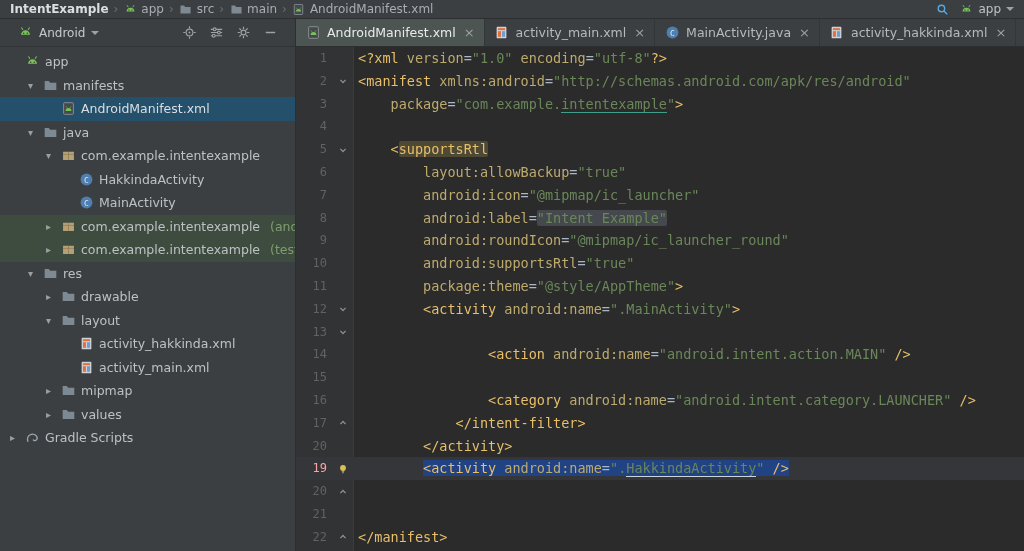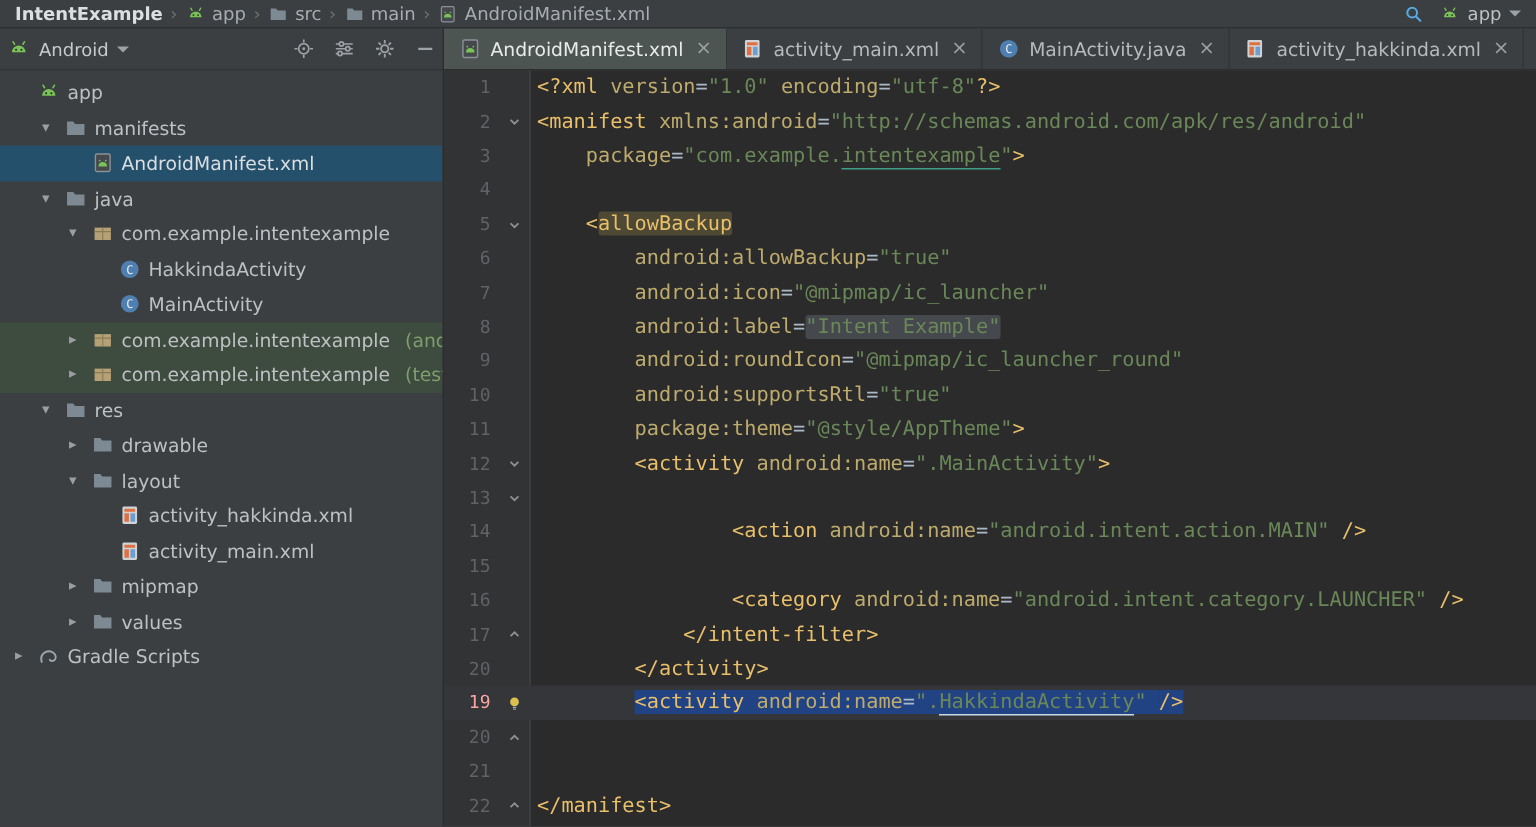--- a/index.html
+++ b/index.html
@@ -13,21 +13,21 @@
   .crumb.bold .crumb-label{color:#dcdfe2;font-weight:bold}
   .sep{color:#6a7074;padding:0 1px}
   .topbar-right{margin-left:auto;display:flex;align-items:center;gap:10px;padding-right:2px}
   .runconfig{display:flex;align-items:center;gap:5px;color:#bdc1c4;cursor:pointer}
   .caret-down{width:0;height:0;border-left:4px solid transparent;border-right:4px solid transparent;border-top:4px solid #9da2a6;display:inline-block}
 
   .main{display:flex;height:532px}
 
   
   .project{width:296px;min-width:296px;background:var(--panel-bg,#3c3f41);border-right:1px solid #2c2e30;display:flex;flex-direction:column;overflow:hidden}
-  .phead{height:28px;min-height:28px;display:flex;align-items:center;gap:0;padding:0 4px;border-bottom:1px solid #323537}
+  .phead{height:28px;min-height:28px;display:flex;align-items:center;gap:0;padding:0 17px;border-bottom:1px solid #323537}
   .ptitle{display:flex;align-items:center;gap:6px;color:#c6cacd;cursor:pointer}
   .phead-icons{margin-left:auto;display:flex;align-items:center;gap:11px}
   .tree{flex:1;padding-top:3px;overflow:hidden;font-size:12.5px}
   .trow{height:23.5px;display:flex;align-items:center;gap:5px;white-space:nowrap;color:#bdc1c4;cursor:pointer}
   .trow .arrow{width:13px;min-width:13px;color:#9a9ea1;font-size:10px;text-align:center}
   .trow.selected{background:var(--tree-selected-bg,#25506b);color:#d9dee2}
   .trow.testrow{background:var(--test-row-bg,#3e4b3f)}
   .tsuffix{color:var(--test-suffix,#7f9e6d);margin-left:5px}
 
   .icon{display:inline-flex;width:16px;height:16px;align-items:center;justify-content:center;flex:none}
@@ -407,22 +407,22 @@
         </div>
       <div class="editor">
           <div class="eline"><span class="gut">1</span><span class="fold"></span><span class="code"><span class="tk-tag">&lt;?xml </span><span class="tk-attr">version</span><span class="tk-pln">=</span><span class="tk-str">"1.0"</span><span class="tk-pln"> </span><span class="tk-attr">encoding</span><span class="tk-pln">=</span><span class="tk-str">"utf-8"</span><span class="tk-tag">?&gt;</span></span></div>
           <div class="eline"><span class="gut">2</span><span class="fold"><svg viewBox="0 0 16 16">
                 <path d="M4.5 6.5L8 10l3.5-3.5" fill="none" stroke="#8c9093" stroke-width="1.7"></path>
               </svg></span><span class="code"><span class="tk-tag">&lt;manifest </span><span class="tk-attr">xmlns:android</span><span class="tk-pln">=</span><span class="tk-str">"http://schemas.android.com/apk/res/android"</span></span></div>
           <div class="eline"><span class="gut">3</span><span class="fold"></span><span class="code"><span class="tk-pln">    </span><span class="tk-attr">package</span><span class="tk-pln">=</span><span class="tk-str">"com.example.</span><span class="tk-str tk-u2">intentexample</span><span class="tk-str">"</span><span class="tk-tag">&gt;</span></span></div>
           <div class="eline"><span class="gut">4</span><span class="fold"></span><span class="code"></span></div>
           <div class="eline"><span class="gut">5</span><span class="fold"><svg viewBox="0 0 16 16">
                 <path d="M4.5 6.5L8 10l3.5-3.5" fill="none" stroke="#8c9093" stroke-width="1.7"></path>
-              </svg></span><span class="code"><span class="tk-pln">    </span><span class="tk-tag">&lt;</span><span class="tk-tag tk-hl">allowBackup</span></span></div>
-          <div class="eline"><span class="gut">6</span><span class="fold"></span><span class="code"><span class="tk-pln">        </span><span class="tk-attr">android:allowBackup</span><span class="tk-pln">=</span><span class="tk-str">"true"</span></span></div>
+              </svg></span><span class="code"><span class="tk-pln">    </span><span class="tk-tag">&lt;</span><span class="tk-tag tk-hl">supportsRtl</span></span></div>
+          <div class="eline"><span class="gut">6</span><span class="fold"></span><span class="code"><span class="tk-pln">        </span><span class="tk-attr">layout:allowBackup</span><span class="tk-pln">=</span><span class="tk-str">"true"</span></span></div>
           <div class="eline"><span class="gut">7</span><span class="fold"></span><span class="code"><span class="tk-pln">        </span><span class="tk-attr">android:icon</span><span class="tk-pln">=</span><span class="tk-str">"@mipmap/ic_launcher"</span></span></div>
           <div class="eline"><span class="gut">8</span><span class="fold"></span><span class="code"><span class="tk-pln">        </span><span class="tk-attr">android:label</span><span class="tk-pln">=</span><span class="tk-str tk-hl2">"Intent Example"</span></span></div>
           <div class="eline"><span class="gut">9</span><span class="fold"></span><span class="code"><span class="tk-pln">        </span><span class="tk-attr">android:roundIcon</span><span class="tk-pln">=</span><span class="tk-str">"@mipmap/ic_launcher_round"</span></span></div>
           <div class="eline"><span class="gut">10</span><span class="fold"></span><span class="code"><span class="tk-pln">        </span><span class="tk-attr">android:supportsRtl</span><span class="tk-pln">=</span><span class="tk-str">"true"</span></span></div>
           <div class="eline"><span class="gut">11</span><span class="fold"></span><span class="code"><span class="tk-pln">        </span><span class="tk-attr">package:theme</span><span class="tk-pln">=</span><span class="tk-str">"@style/AppTheme"</span><span class="tk-tag">&gt;</span></span></div>
           <div class="eline"><span class="gut">12</span><span class="fold"><svg viewBox="0 0 16 16">
                 <path d="M4.5 6.5L8 10l3.5-3.5" fill="none" stroke="#8c9093" stroke-width="1.7"></path>
               </svg></span><span class="code"><span class="tk-pln">        </span><span class="tk-tag">&lt;activity </span><span class="tk-attr">android:name</span><span class="tk-pln">=</span><span class="tk-str">".MainActivity"</span><span class="tk-tag">&gt;</span></span></div>
           <div class="eline"><span class="gut">13</span><span class="fold"><svg viewBox="0 0 16 16">
                 <path d="M4.5 6.5L8 10l3.5-3.5" fill="none" stroke="#8c9093" stroke-width="1.7"></path>

